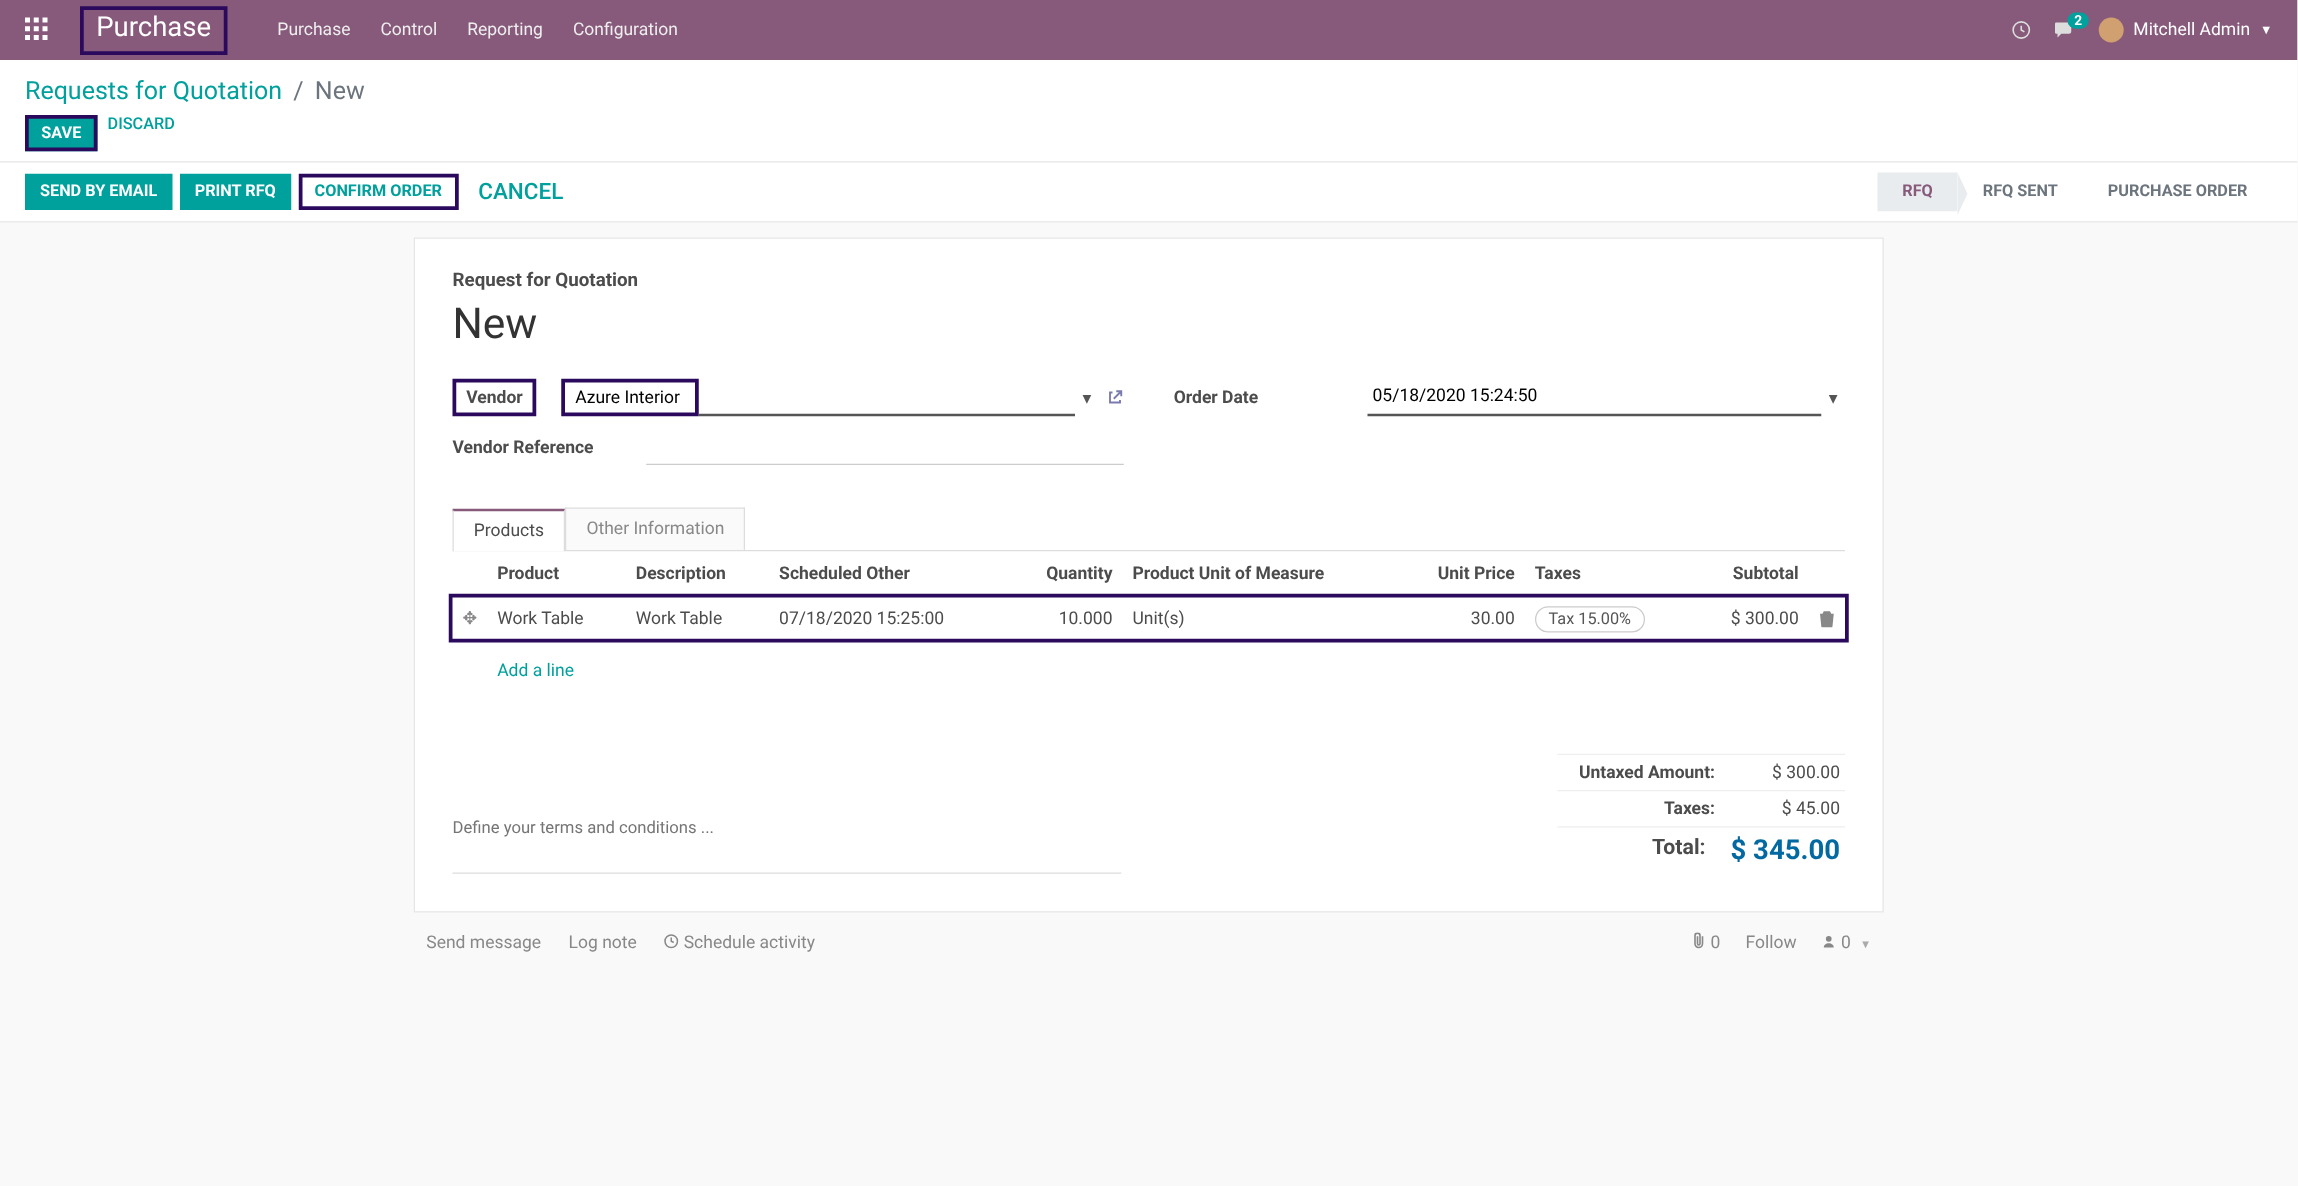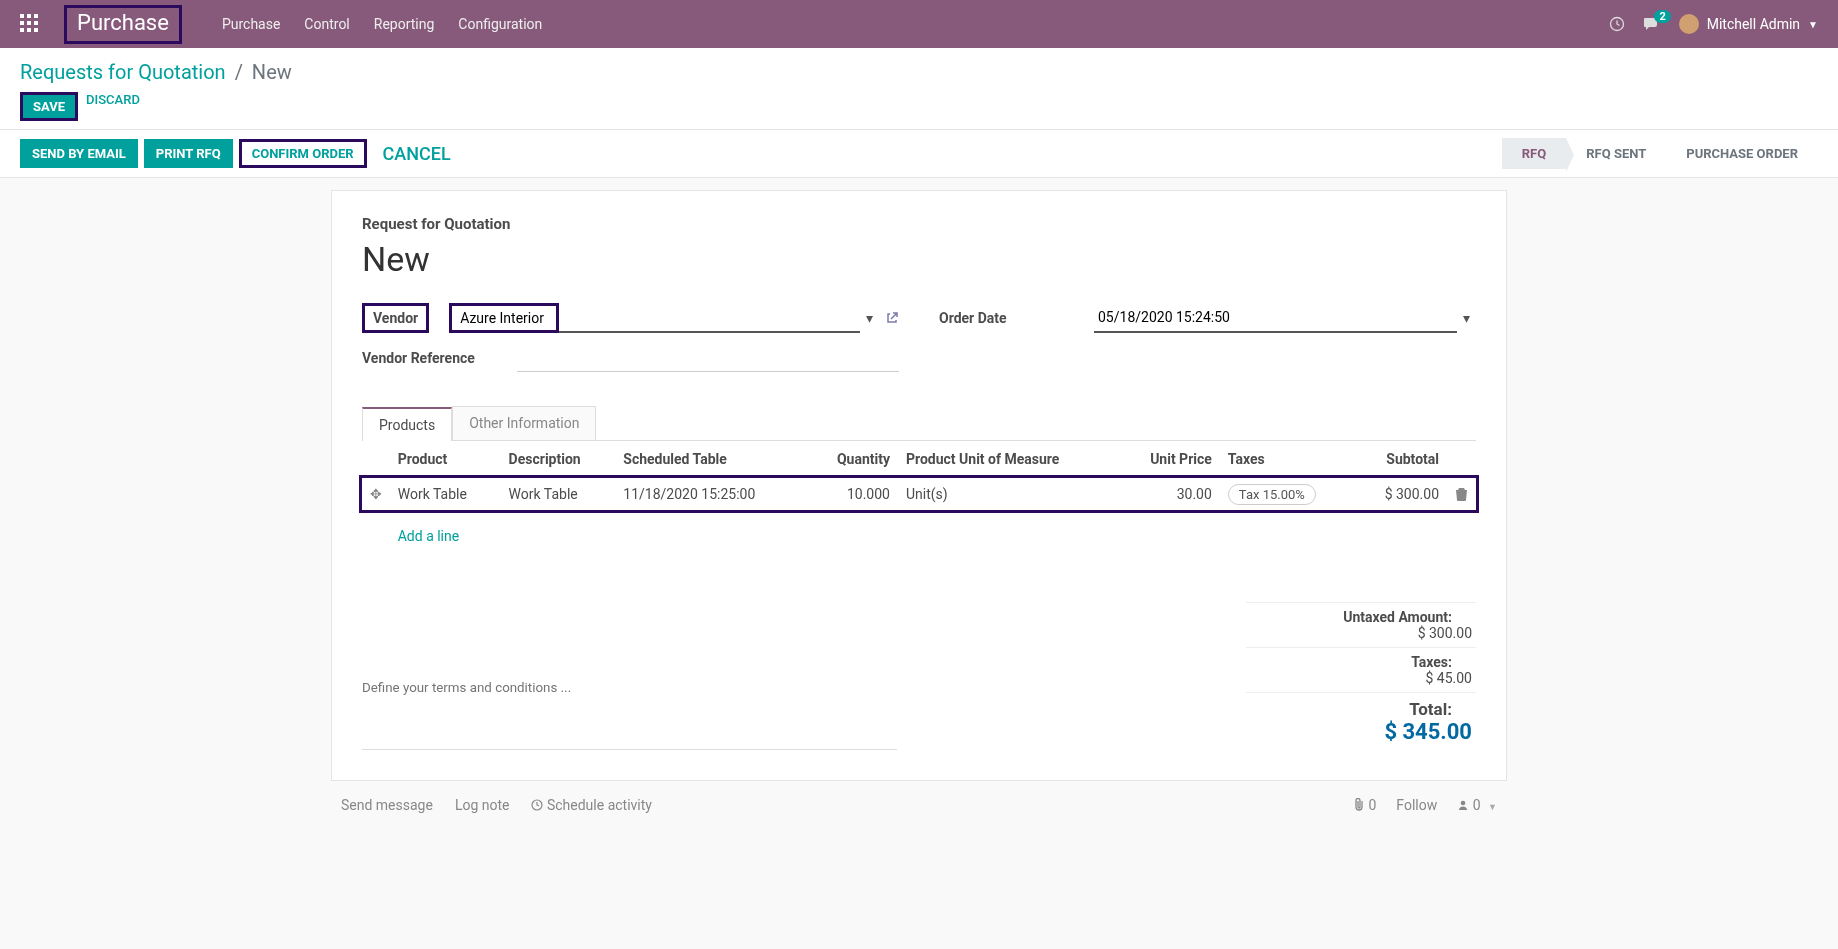--- a/index.html
+++ b/index.html
@@ -74,21 +74,21 @@
 .drag-handle { color: #888; cursor: grab; }
 .tax-pill { border: 1px solid #ccc; border-radius: 12px; padding: 2px 10px; font-size: 13px; color: #555; }
 .trash-icon { color: #888; cursor: pointer; }
 .add-line { color: #00a09d; cursor: pointer; padding: 10px 22px; display: inline-block; }
 
 .terms-input { border: none; border-bottom: 1px solid #ddd; padding: 6px 0; color: #bbb; margin-top: 24px; width: 48%; font-style: normal; }
 
 
 .bottomgrid { display: flex; margin-top: 40px; }
 .totals { margin-left: auto; width: 230px; }
-.total-row { display: flex; justify-content: space-between; padding: 6px 4px; font-size: 14px; border-top: 1px solid #eee; flex-direction: column; }
+.total-row { display: flex; justify-content: space-between; padding: 6px 4px; font-size: 14px; border-top: 1px solid #eee; }
 .total-row:first-child { border-top: 1px solid #eee; }
 .total-row .lbl { font-weight: 700; text-align: right; flex: 1; padding-right: 20px; }
 .total-row .val { min-width: 80px; text-align: right; }
 .total-row.grand .lbl { font-size: 17px; }
 .total-row.grand .val { font-size: 22px; font-weight: 700; color: #0369a1; }
 
 
 .chat-bar { width: 1176px; margin: 0 auto; display: flex; align-items: center; padding: 16px 10px; color: #888; font-size: 14px; }
 .chat-bar .chat-link { margin-right: 22px; cursor: pointer; }
 .chat-right { margin-left: auto; display: flex; gap: 20px; align-items: center; }
@@ -204,35 +204,35 @@
       <div class="tab active">Products</div>
       <div class="tab inactive">Other Information</div>
     </div>
     <div class="tab-content">
       <table class="product-table">
         <thead>
           <tr>
             <th style="width:20px"></th>
             <th>Product</th>
             <th>Description</th>
-            <th>Scheduled Table</th>
+            <th>Scheduled Other</th>
             <th class="right">Quantity</th>
             <th>Product Unit of Measure</th>
             <th class="right">Unit Price</th>
             <th>Taxes</th>
             <th class="right">Subtotal</th>
             <th style="width:20px"></th>
           </tr>
         </thead>
         <tbody>
           <tr class="product-row">
             <td><span class="drag-handle">✥</span></td>
             <td>Work Table</td>
             <td>Work Table</td>
-            <td>11/18/2020 15:25:00</td>
+            <td>07/18/2020 15:25:00</td>
             <td class="right">10.000</td>
             <td>Unit(s)</td>
             <td class="right">30.00</td>
             <td><span class="tax-pill">Tax 15.00%</span></td>
             <td class="right">$ 300.00</td>
             <td><span class="trash-icon">
               <svg width="13" height="14" viewBox="0 0 13 14" fill="#888">
                     <path d="M1 3h11l-1 10a1 1 0 0 1-1 1H3a1 1 0 0 1-1-1L1 3zm3-2h5l1 2H3l1-2z"></path>
                   </svg>
             </span></td>

